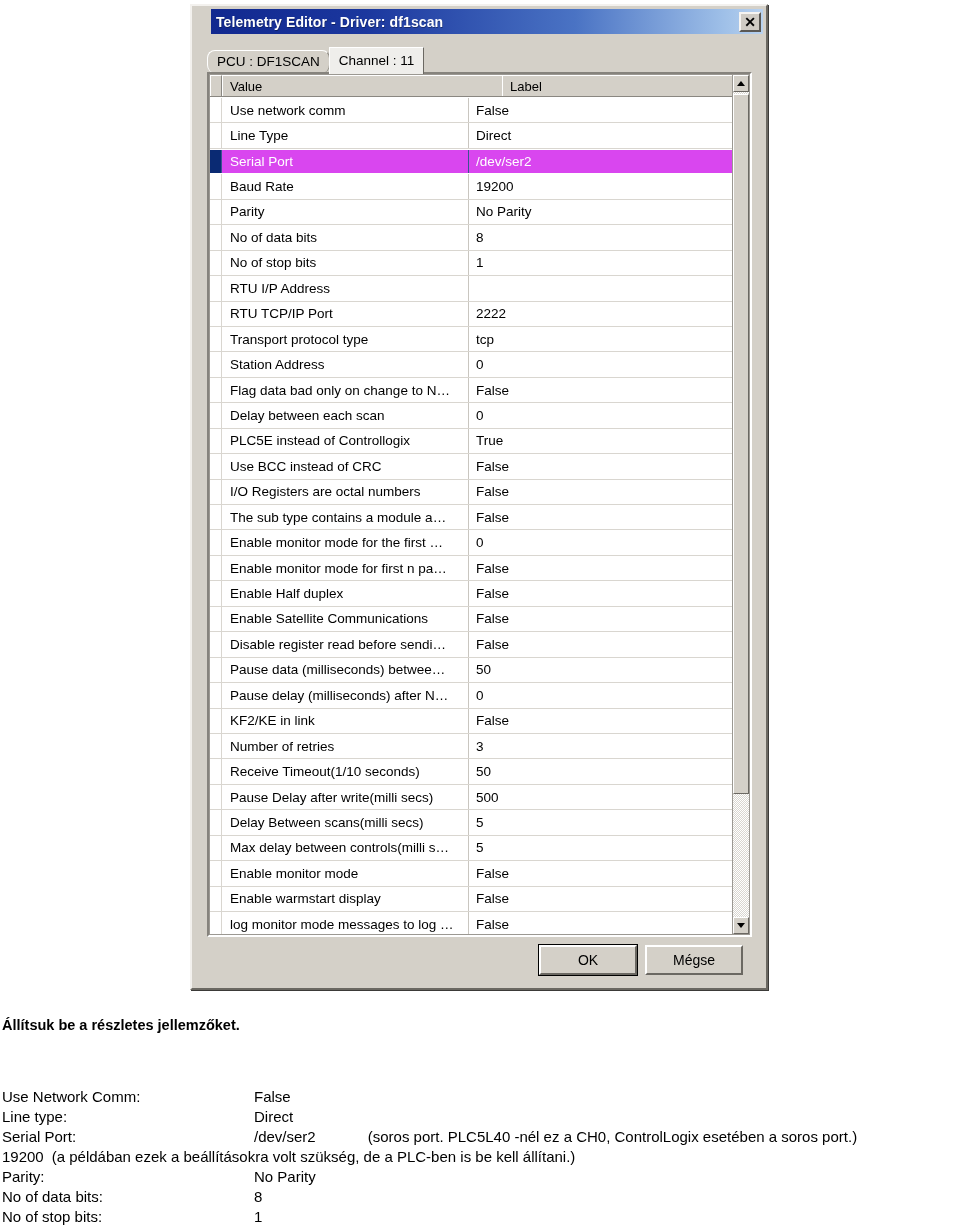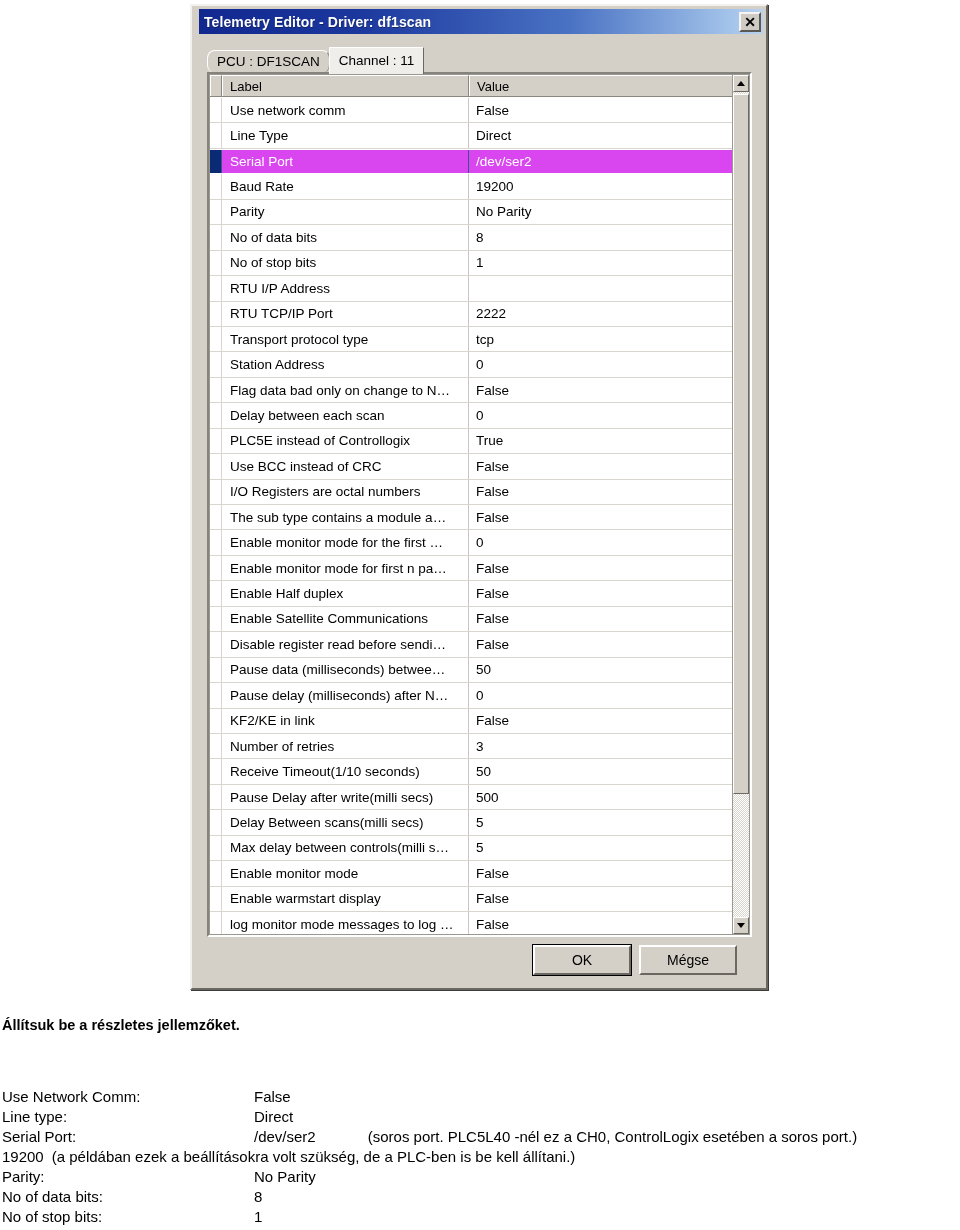--- a/index.html
+++ b/index.html
@@ -33,21 +33,21 @@
   #dialog-inner {
     position: absolute;
     inset: 0;
     border: 1px solid #d4d0c8;
     box-sizing: border-box;
   }
 
   
   #titlebar {
     position: absolute;
-    left: 6px;
+    left: 18px;
     top: 2px;
     right: 2px;
     height: 25px;
     background: linear-gradient(to right, #11288f 0%, #1b379e 28%, #4a73c4 66%, #9fc0e8 93%, #b9d2ef 100%);
     display: flex;
     align-items: center;
     padding: 0 2px 0 5px;
     box-sizing: border-box;
   }
   #title-text {
@@ -297,21 +297,21 @@
 
   
   #buttonbar {
     position: absolute;
     left: 0; right: 0;
     bottom: 12px;
     height: 30px;
     display: flex;
     justify-content: flex-end;
     align-items: center;
-    padding-right: 28px;
+    padding-right: 22px;
     gap: 8px;
     box-sizing: border-box;
   }
   .dlg-btn {
     width: 98px;
     height: 30px;
     background: #d4d0c8;
     font-size: 14px;
     color: #000000;
     display: flex;
@@ -368,22 +368,22 @@
     <div id="tabstrip">
       <div class="tab inactive">PCU : DF1SCAN</div>
       <div class="tab active">Channel : 11</div>
     </div>
 
     <div id="grid-panel">
       <div id="grid-clip">
 
         <div id="grid-header">
           <div class="hdr-cell hdr-gutter"></div>
+          <div class="hdr-cell hdr-value">Value</div>
           <div class="hdr-cell hdr-label">Label</div>
-          <div class="hdr-cell hdr-value">Value</div>
         </div>
 
         <div id="grid-rows">
             <div class="row">
               <div class="cell-gutter"></div>
               <div class="cell-label">Use network comm</div>
               <div class="cell-value">False</div>
             </div>
             <div class="row">
               <div class="cell-gutter"></div>

